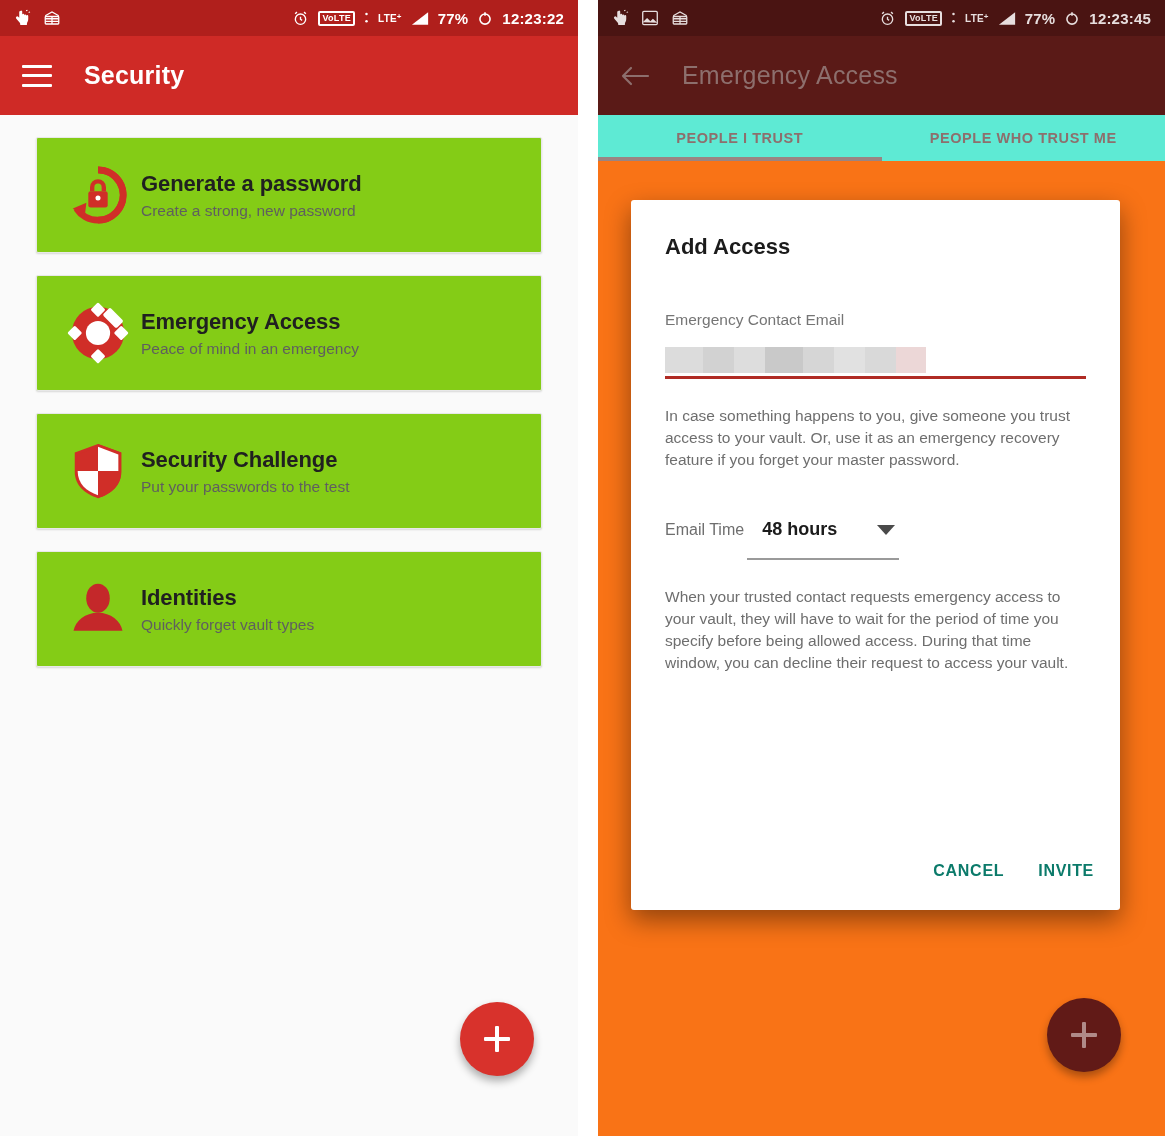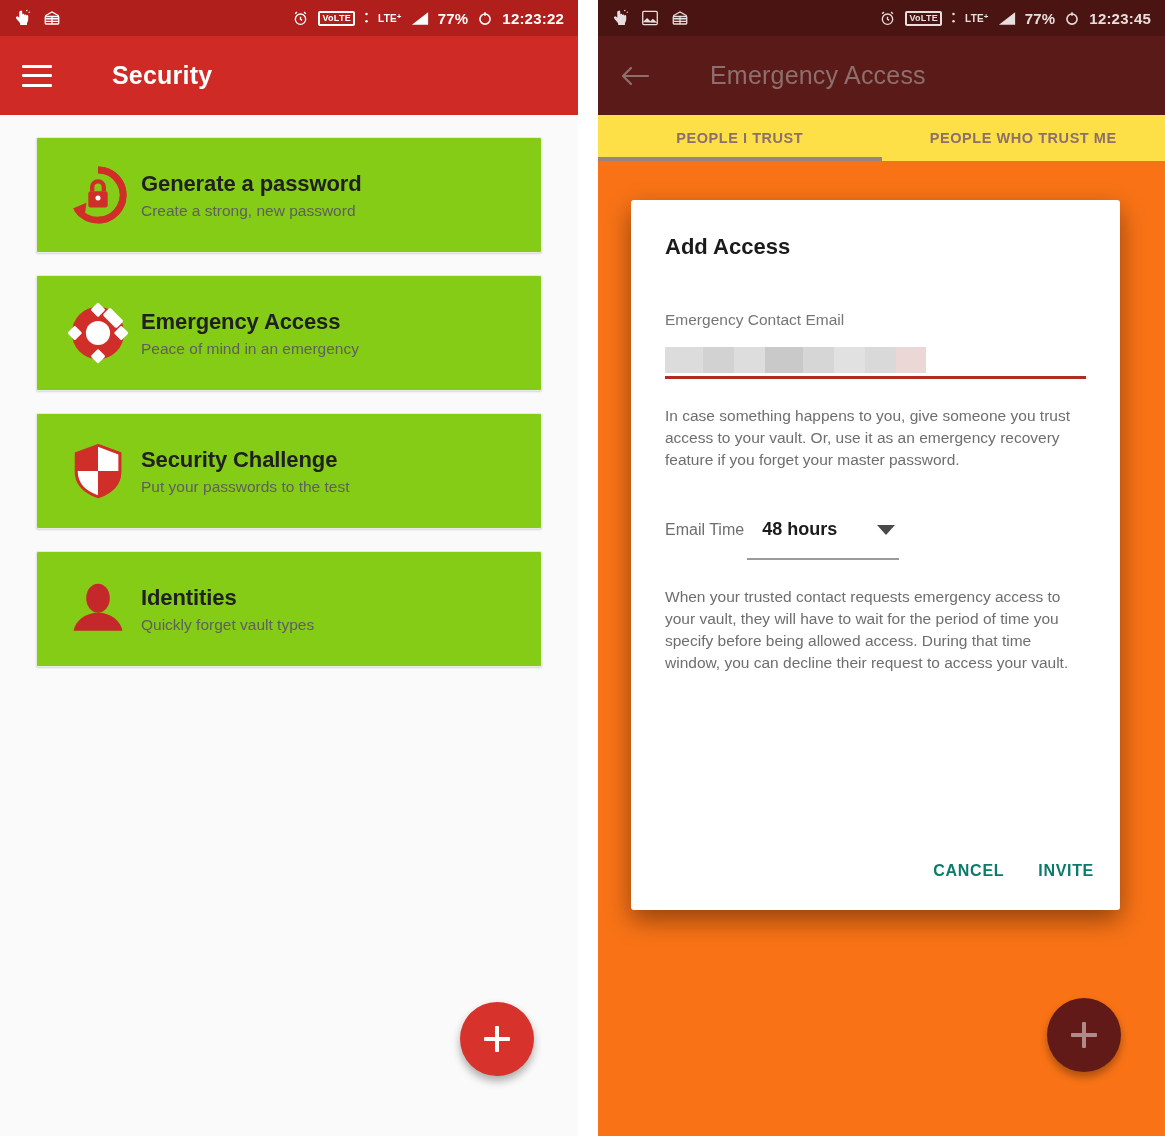--- a/index.html
+++ b/index.html
@@ -39,27 +39,27 @@
   .lte-sup { font-size: 8px; font-weight: bold; line-height: 1; margin-bottom: 7px; }
 
   
   .appbar {
     height: 79px; display: flex; align-items: center;
     padding: 0 22px; background: #cf2a26;
   }
   .appbar-dim { background: #5a1a17; }
   .hamburger { width: 30px; height: 22px; display: flex; flex-direction: column; justify-content: space-between; cursor: pointer; }
   .hamburger span { display: block; height: 3px; background: #ffffff; border-radius: 1px; }
-  .appbar-title { margin-left: 60px; font-size: 25px; font-weight: bold; color: #ffffff; letter-spacing: .2px; }
+  .appbar-title { margin-left: 32px; font-size: 25px; font-weight: bold; color: #ffffff; letter-spacing: .2px; }
   .appbar-dim .appbar-title { color: #8d6f6d; font-weight: normal; }
   .backarrow { width: 30px; height: 24px; position: relative; }
   .backarrow svg { display: block; }
 
   
-  .tabbar { height: 46px; display: flex; background: #fde047; position: relative; }
+  .tabbar { height: 46px; display: flex; background: #5eead4; position: relative; }
   .tab { flex: 1; display: flex; align-items: center; justify-content: center;
          font-size: 14.5px; font-weight: bold; letter-spacing: .55px; color: #8d6f6d; }
   .tab-indicator { position: absolute; left: 0; bottom: 0; width: 50%; height: 4px; background: #9a8482; }
 
   
   .content-left { padding: 22px 36px 0 36px; background: #fafafa; height: 1025px; position: relative; }
   .card {
     background: #84cc16; border: 1px solid #e8e8e8; border-radius: 2px;
     box-shadow: 0 1px 2px rgba(0,0,0,.14);
     height: 116px; margin-bottom: 22px;

